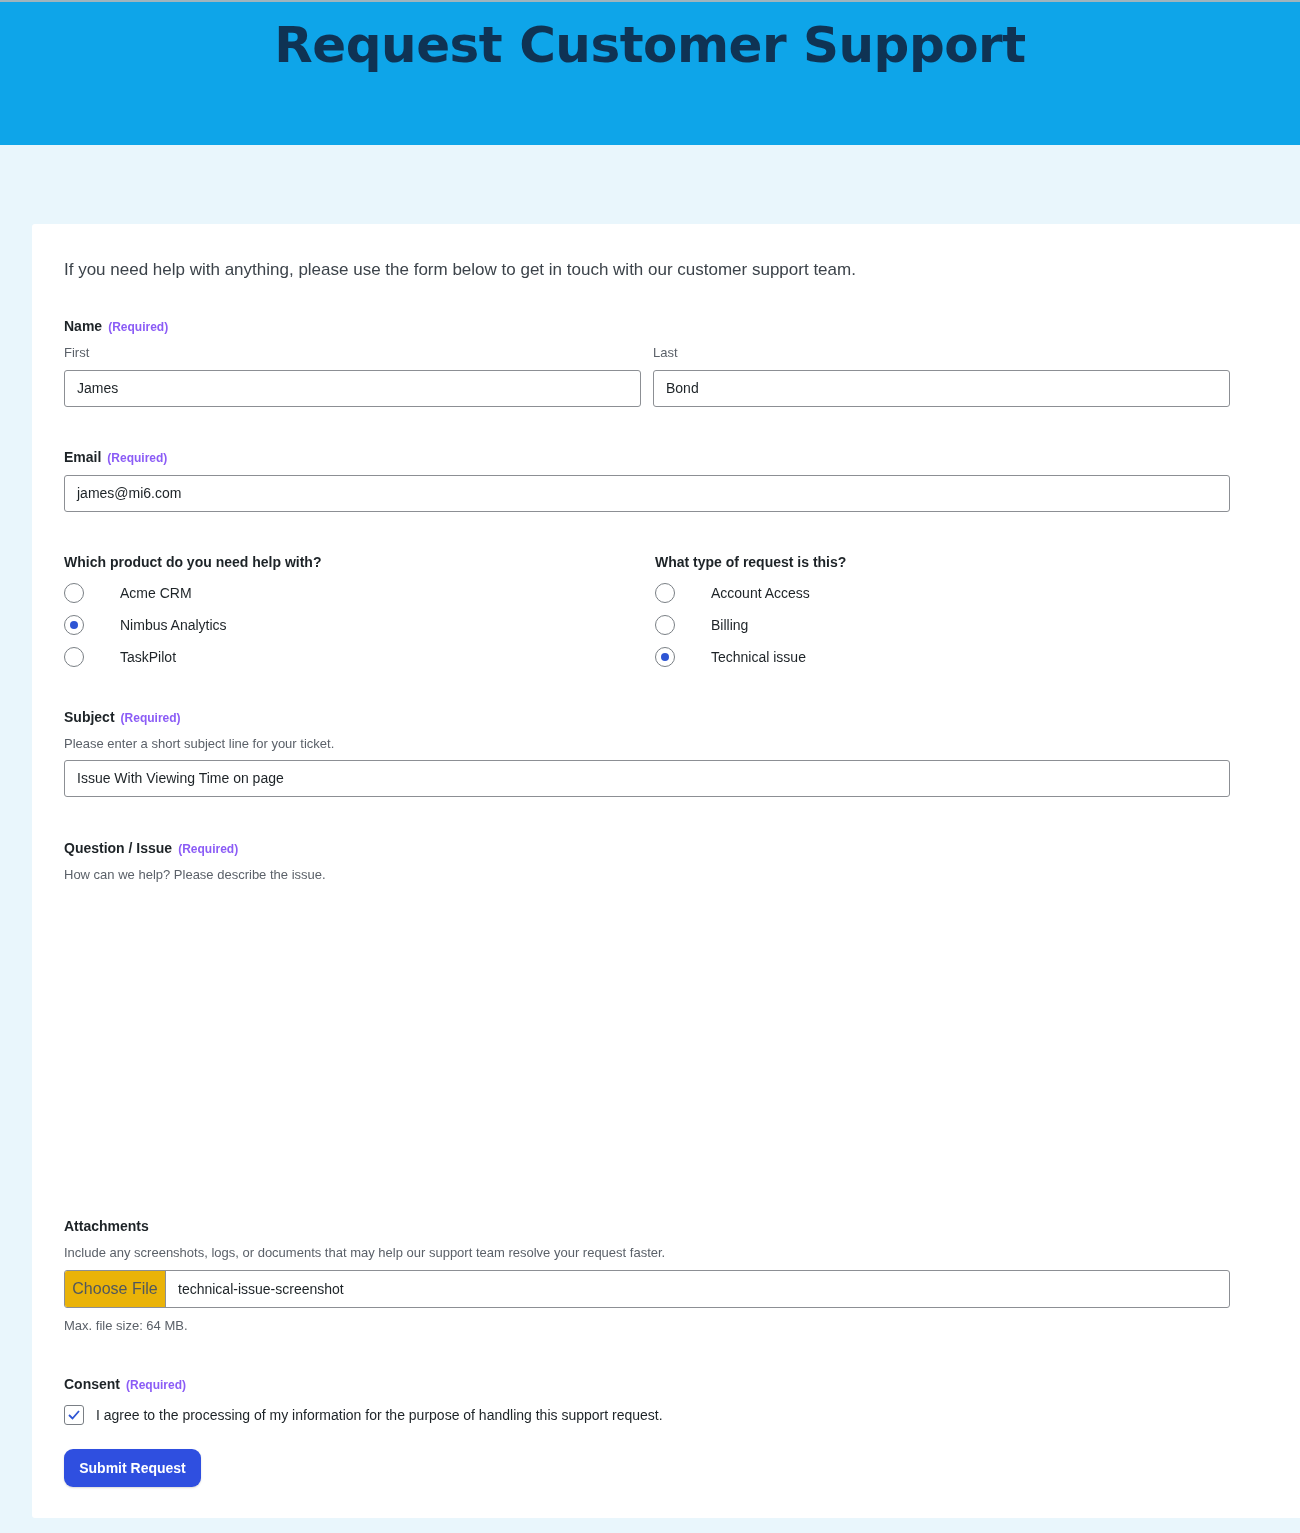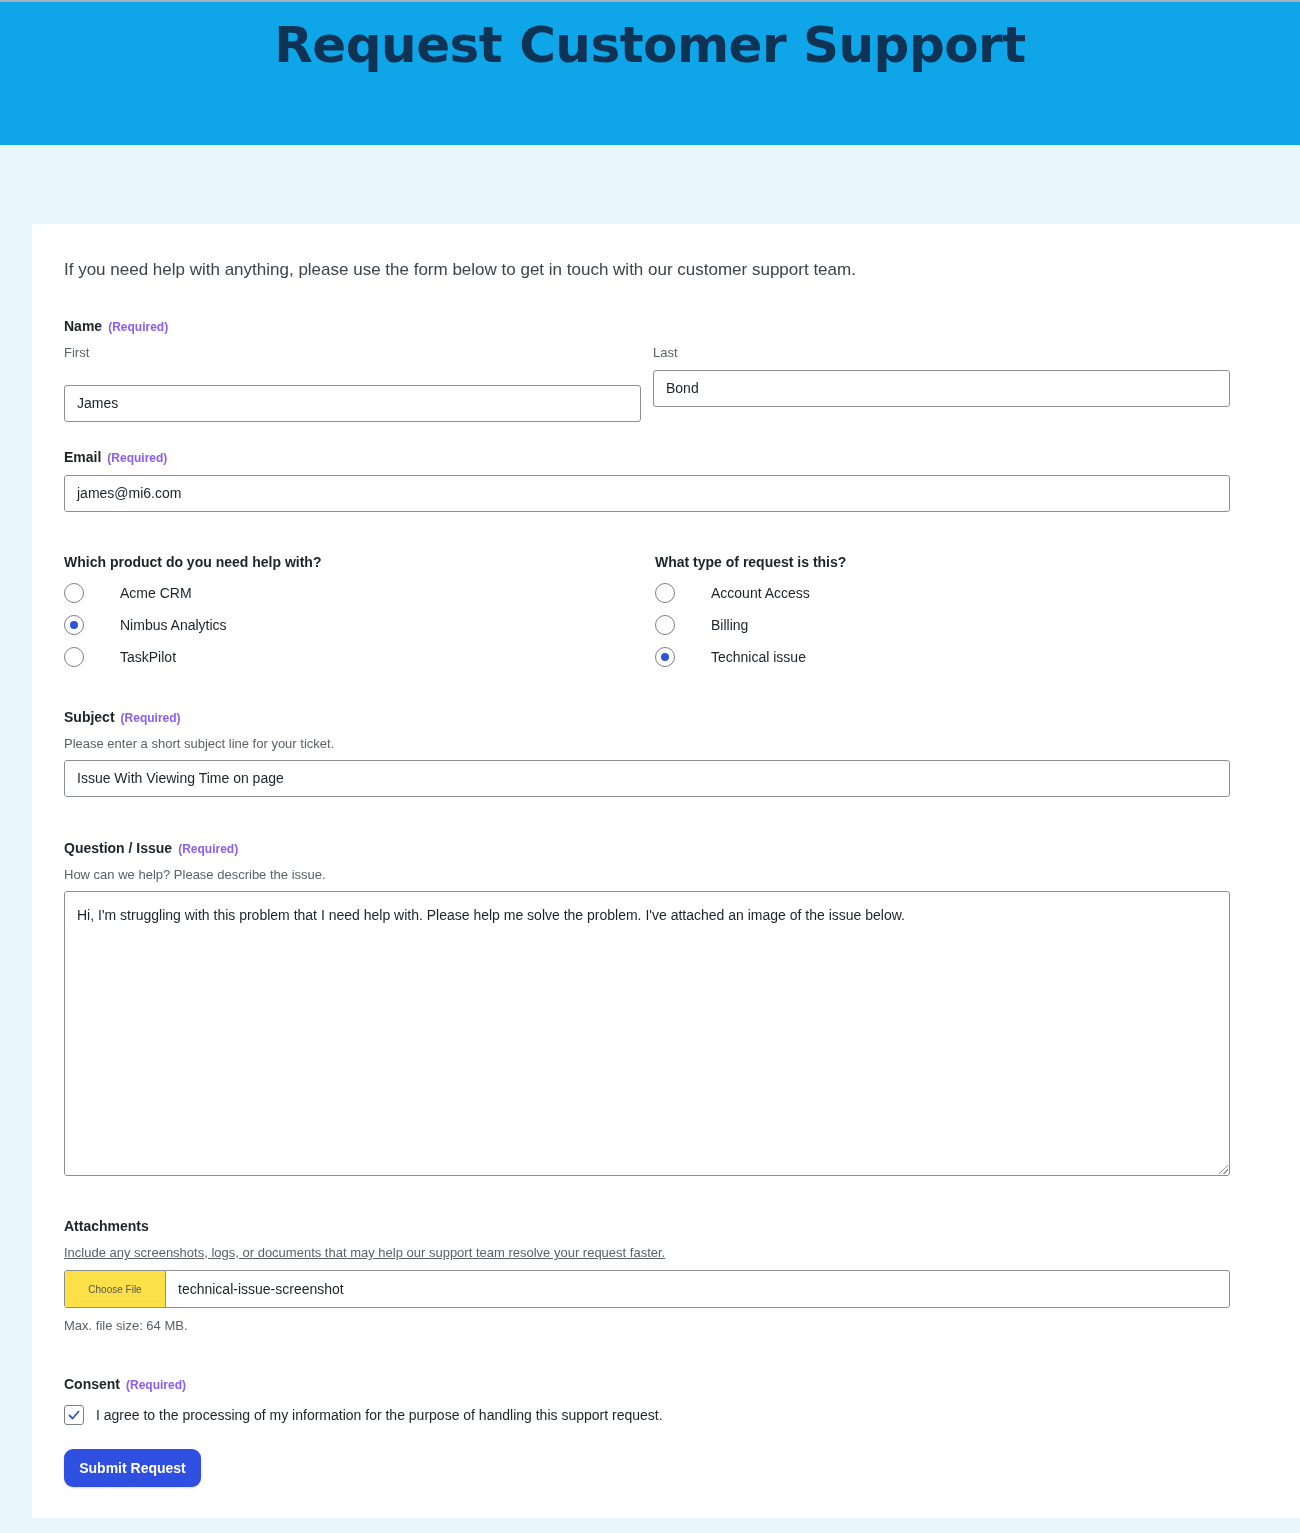--- a/index.html
+++ b/index.html
@@ -126,23 +126,23 @@
     position: absolute;
     height: 38px;
     border: 1px solid #8c8f94;
     border-radius: 3px;
     background: #fff;
     display: flex;
     overflow: hidden;
   }
   .file-btn {
     width: 101px;
-    background: #fde047;
+    background: #eab308;
     border-right: 1px solid #8c8f94;
-    font-size: 10px;
+    font-size: 16px;
     color: #50575e;
     display: flex;
     align-items: center;
     justify-content: center;
     cursor: pointer;
   }
   .file-name {
     padding-left: 12px;
     font-size: 14px;
     color: #1d2327;
@@ -194,21 +194,21 @@
 </div>
 
 <div class="card">
 
   <div class="intro">If you need help with anything, please use the form below to get in touch with our customer support team.</div>
 
   <div class="label" style="left:32px; top:94px;">
     <span>Name</span><span class="req">(Required)</span>
   </div>
   <div class="sublabel" style="left:32px; top:121px;">First</div>
-  <div class="input" style="left:32px; top:146px; width:577px;margin-top:15px;">James</div>
+  <div class="input" style="left:32px; top:146px; width:577px;">James</div>
   <div class="sublabel" style="left:621px; top:121px;">Last</div>
   <div class="input" style="left:621px; top:146px; width:577px;">Bond</div>
 
   <div class="label" style="left:32px; top:225px;">
     <span>Email</span><span class="req">(Required)</span>
   </div>
   <div class="input" style="left:32px; top:251px; width:1166px;">james@mi6.com</div>
 
   <div class="label" style="left:32px; top:330px;">Which product do you need help with?</div>
   <div class="radio-row" style="left:32px; top:358px;">
@@ -241,27 +241,23 @@
   <div class="label" style="left:32px; top:485px;">
     <span>Subject</span><span class="req">(Required)</span>
   </div>
   <div class="sublabel" style="left:32px; top:512px;">Please enter a short subject line for your ticket.</div>
   <div class="input" style="left:32px; top:536px; width:1166px;">Issue With Viewing Time on page</div>
 
   <div class="label" style="left:32px; top:616px;">
     <span>Question / Issue</span><span class="req">(Required)</span>
   </div>
   <div class="sublabel" style="left:32px; top:643px;">How can we help? Please describe the issue.</div>
-  <div class="textarea" style="left:32px; top:667px; width:1166px; height:285px;">
-    <span>Hi, I'm struggling with this problem that I need help with. Please help me solve the problem. I've attached an image of the issue below.</span>
-    <span class="resize-grip"></span>
-  </div>
 
   <div class="label" style="left:32px; top:994px;">Attachments</div>
-  <div class="sublabel" style="left:32px; top:1021px;text-decoration:underline;">Include any screenshots, logs, or documents that may help our support team resolve your request faster.</div>
+  <div class="sublabel" style="left:32px; top:1021px;">Include any screenshots, logs, or documents that may help our support team resolve your request faster.</div>
   <div class="file-wrap" style="left:32px; top:1046px; width:1166px;">
     <div class="file-btn">Choose File</div>
     <div class="file-name">technical-issue-screenshot</div>
   </div>
   <div class="sublabel" style="left:32px; top:1094px;">Max. file size: 64 MB.</div>
 
   <div class="label" style="left:32px; top:1152px;">
     <span>Consent</span><span class="req">(Required)</span>
   </div>
   <div class="checkbox-row" style="left:32px; top:1181px;">

